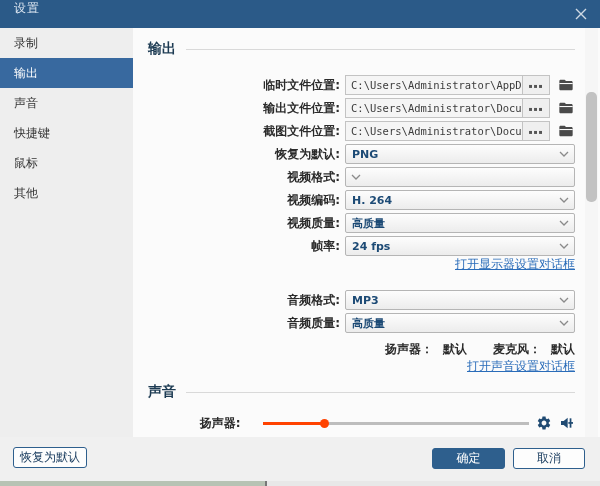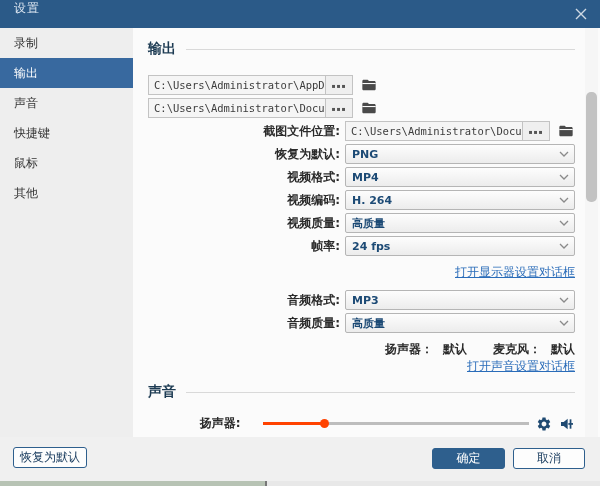--- a/index.html
+++ b/index.html
@@ -95,33 +95,35 @@
   </div>
 
   <div class="content">
 
     <div class="section-header" style="top:12px;">
       <span class="txt">输出</span>
       <span class="hr"></span>
     </div>
 
     <div class="frow" style="top:47px;">
+      <span class="flabel">临时文件位置:</span>
       <div class="pathfield">
         <span class="val">C:\Users\Administrator\AppData\L</span>
         <span class="dots-btn">▪▪▪</span>
       </div>
       <span class="folder-btn">
         <svg width="16" height="16" viewBox="0 0 24 24">
             <path fill="#4a4a4a" d="M10 4H4c-1.1 0-2 .9-2 2v12c0 1.1.9 2 2 2h16c1.1 0 2-.9 2-2V8c0-1.1-.9-2-2-2h-8l-2-2z"></path>
             <rect x="2" y="9" width="20" height="1.6" fill="#fbfbfb"></rect>
           </svg>
       </span>
     </div>
 
     <div class="frow" style="top:70px;">
+      <span class="flabel">输出文件位置:</span>
       <div class="pathfield">
         <span class="val">C:\Users\Administrator\Documents</span>
         <span class="dots-btn">▪▪▪</span>
       </div>
       <span class="folder-btn">
         <svg width="16" height="16" viewBox="0 0 24 24">
             <path fill="#4a4a4a" d="M10 4H4c-1.1 0-2 .9-2 2v12c0 1.1.9 2 2 2h16c1.1 0 2-.9 2-2V8c0-1.1-.9-2-2-2h-8l-2-2z"></path>
             <rect x="2" y="9" width="20" height="1.6" fill="#fbfbfb"></rect>
           </svg>
       </span>
@@ -149,21 +151,20 @@
             <svg width="10" height="6" viewBox="0 0 10 6">
               <path d="M1 1 L5 5 L9 1" fill="none" stroke="#8a8a8a" stroke-width="1.3"></path>
             </svg>
           </span>
       </div>
     </div>
 
     <div class="frow" style="top:139px;">
       <span class="flabel">视频格式:</span>
       <div class="select">
-        <span class="val">MP4</span>
         <span class="chev">
             <svg width="10" height="6" viewBox="0 0 10 6">
               <path d="M1 1 L5 5 L9 1" fill="none" stroke="#8a8a8a" stroke-width="1.3"></path>
             </svg>
           </span>
       </div>
     </div>
 
     <div class="frow" style="top:162px;">
       <span class="flabel">视频编码:</span>
@@ -194,21 +195,21 @@
       <div class="select">
         <span class="val">24 fps</span>
         <span class="chev">
             <svg width="10" height="6" viewBox="0 0 10 6">
               <path d="M1 1 L5 5 L9 1" fill="none" stroke="#8a8a8a" stroke-width="1.3"></path>
             </svg>
           </span>
       </div>
     </div>
 
-    <div class="link-row" style="top:236px;margin-left:25px;">
+    <div class="link-row" style="top:228px;margin-left:25px;">
       <span class="link">打开显示器设置对话框</span>
     </div>
 
     <div class="frow" style="top:262px;">
       <span class="flabel">音频格式:</span>
       <div class="select">
         <span class="val">MP3</span>
         <span class="chev">
             <svg width="10" height="6" viewBox="0 0 10 6">
               <path d="M1 1 L5 5 L9 1" fill="none" stroke="#8a8a8a" stroke-width="1.3"></path>
@@ -243,21 +244,21 @@
 
     <div class="link-row" style="top:330px;">
       <span class="link">打开声音设置对话框</span>
     </div>
 
     <div class="section-header" style="top:355px;">
       <span class="txt">声音</span>
       <span class="hr"></span>
     </div>
 
-    <div class="slider-row" style="top:386px;align-items:flex-end;">
+    <div class="slider-row" style="top:386px;">
       <span class="flabel2">扬声器:</span>
       <div class="slider">
         <div class="track"></div>
         <div class="fill" style="width: 23%;"></div>
         <div class="handle" style="left: 23%;"></div>
       </div>
       <span class="icon-btn">
         <svg width="16" height="16" viewBox="0 0 24 24">
             <path fill="#1f4a72" d="M19.14 12.94c.04-.3.06-.61.06-.94 0-.32-.02-.64-.07-.94l2.03-1.58c.18-.14.23-.41.12-.61l-1.92-3.32c-.12-.22-.37-.29-.59-.22l-2.39.96c-.5-.38-1.03-.7-1.62-.94l-.36-2.54c-.04-.24-.24-.41-.48-.41h-3.84c-.24 0-.43.17-.47.41l-.36 2.54c-.59.24-1.13.57-1.62.94l-2.39-.96c-.22-.08-.47 0-.59.22L2.74 8.87c-.12.21-.08.47.12.61l2.03 1.58c-.05.3-.09.63-.09.94s.02.64.07.94l-2.03 1.58c-.18.14-.23.41-.12.61l1.92 3.32c.12.22.37.29.59.22l2.39-.96c.5.38 1.03.7 1.62.94l.36 2.54c.05.24.24.41.48.41h3.84c.24 0 .44-.17.47-.41l.36-2.54c.59-.24 1.13-.56 1.62-.94l2.39.96c.22.08.47 0 .59-.22l1.92-3.32c.12-.22.07-.47-.12-.61l-2.01-1.58zM12 15.6c-1.98 0-3.6-1.62-3.6-3.6s1.62-3.6 3.6-3.6 3.6 1.62 3.6 3.6-1.62 3.6-3.6 3.6z"></path>
           </svg>

